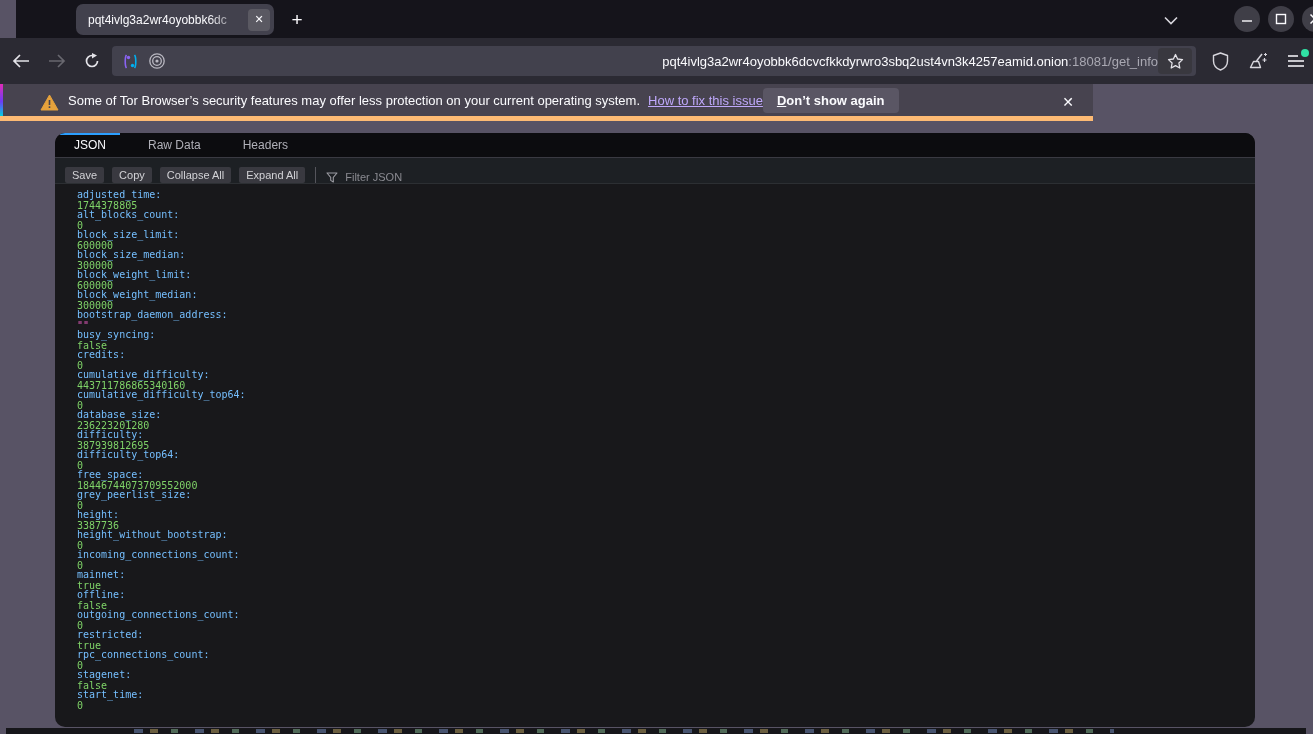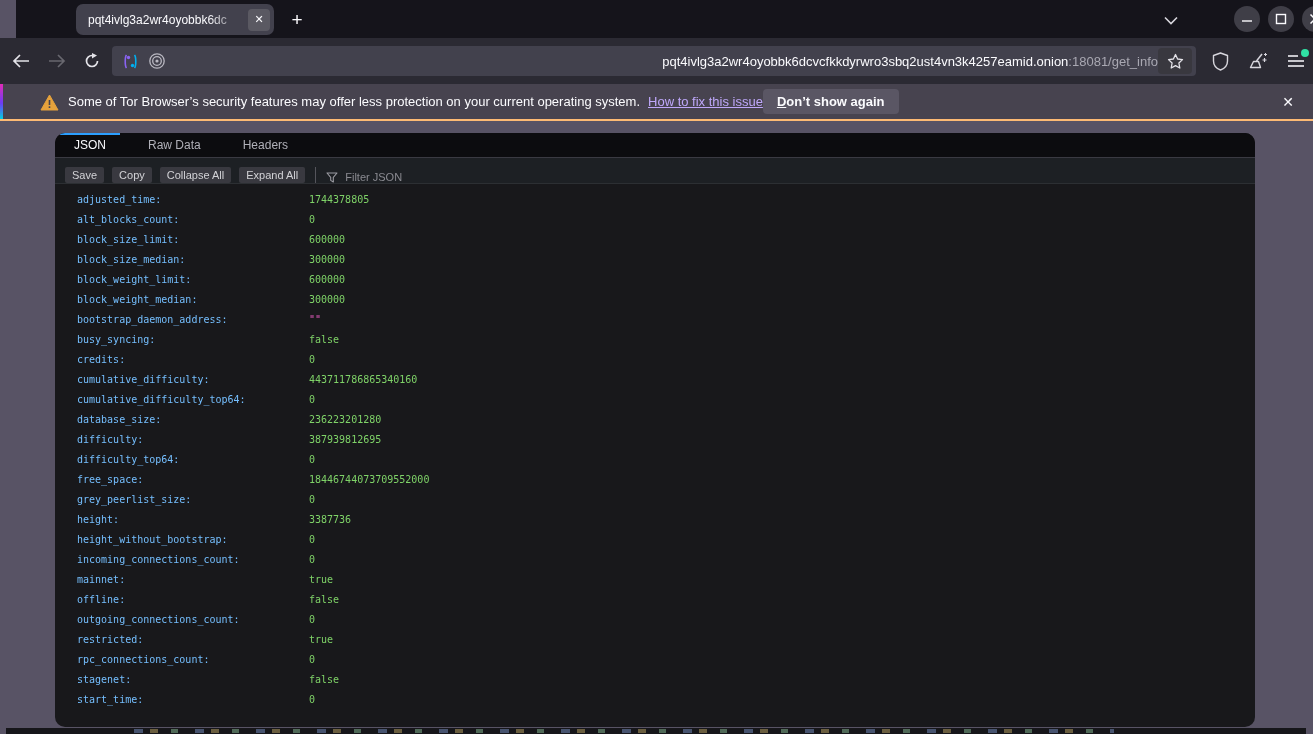--- a/index.html
+++ b/index.html
@@ -30,22 +30,22 @@
             border-radius:4px; display:flex; align-items:center; padding:0 4px 0 10px; }
   .url-text { font-size:13px; color:#fbfbfe; white-space:nowrap; overflow:hidden; flex:1; margin-left:10px; }
   .url-suffix { color:#a9a8b2; }
   .star-box { width:34px; height:26px; border-radius:4px; background:#39383f; display:flex;
               align-items:center; justify-content:center; flex:none; }
   .right-icons { position:absolute; top:8px; display:flex; gap:6px; left:1204px; }
   .ricon { width:32px; height:30px; display:flex; align-items:center; justify-content:center; position:relative; }
   .badge-dot { position:absolute; top:3px; right:3px; width:8px; height:8px; border-radius:50%; }
 
   
-  .notif { position:absolute; left:0; top:84px; width:1313px; height:37px; background:#47434f;
-           border-bottom:2px solid #fdba74; display:flex; align-items:center; }
+  .notif { position:absolute; left:0; top:84px; width:1093px; height:37px; background:#47434f;
+           border-bottom:5px solid #fdba74; display:flex; align-items:center; }
   .notif-stripe { position:absolute; left:0; top:0; width:3px; height:100%;
                   background:linear-gradient(180deg,#e12bb6 0%,#6d3bf5 55%,#00d0e0 100%); }
   .notif-msg { color:#fbfbfe; font-size:13px; margin-left:68px; }
   .notif-link { color:#bfa8fb; font-size:13px; text-decoration:underline; margin-left:8px; }
   .notif-btn { background:#5a5664; color:#fbfbfe; font-size:13px; font-weight:700;
                border-radius:4px; padding:5px 14px; }
   .notif-btn u { text-decoration:underline; }
   .notif-close { position:absolute; right:14px; top:7px; width:22px; height:22px; color:#fbfbfe;
                  font-size:14px; display:flex; align-items:center; justify-content:center; }
   .warn-tri { position:absolute; left:40px; top:10px; }
@@ -64,24 +64,24 @@
   .vtab.active::before { content:""; position:absolute; left:0; top:0; right:0; height:2px; background:#2b9fff; }
   .vtoolbar { height:26px; background:#1d2024; border-bottom:1px solid #2c2f33; display:flex; align-items:flex-end; padding-left:10px; }
   .vbtn { background:#393940; color:#d2d2d6; font-size:11px; border-radius:2px; padding:2px 7px; margin-right:8px; white-space:nowrap; }
   .vsep { width:1px; height:16px; background:#55555c; margin:0 10px 0 2px; }
   .vfilter { display:flex; align-items:center; gap:7px; flex:1; }
   .vfilter input { background:transparent; border:none; outline:none; color:#d2d2d6; font-size:11px;
                    font-family:"Liberation Sans",sans-serif; width:300px; }
   .vfilter input::placeholder { color:#8a8a91; }
 
   .rows { position:absolute; left:0; top:54px; right:0; bottom:0; padding-top:2px; }
-  .jrow { height:20px; display:flex; align-items:center; padding-left:22px;
-          font-family:"DejaVu Sans Mono", monospace; font-size:10px; }
+  .jrow { height:20px; display:flex; padding-left:22px;
+          font-family:"DejaVu Sans Mono", monospace; font-size:10px;flex-direction:column; }
   .jkey { width:216px; flex:none; color:#75bfff; white-space:nowrap; }
-  .jval { white-space:nowrap;margin-left:16px; }
+  .jval { white-space:nowrap; }
   .jval.number { color:#7fd368; }
   .jval.string { color:#e95cc2; }
 
   svg { display:block; }
 </style>
 </head>
 <body>
 
 <div class="tabstrip">
   <div class="tab">

